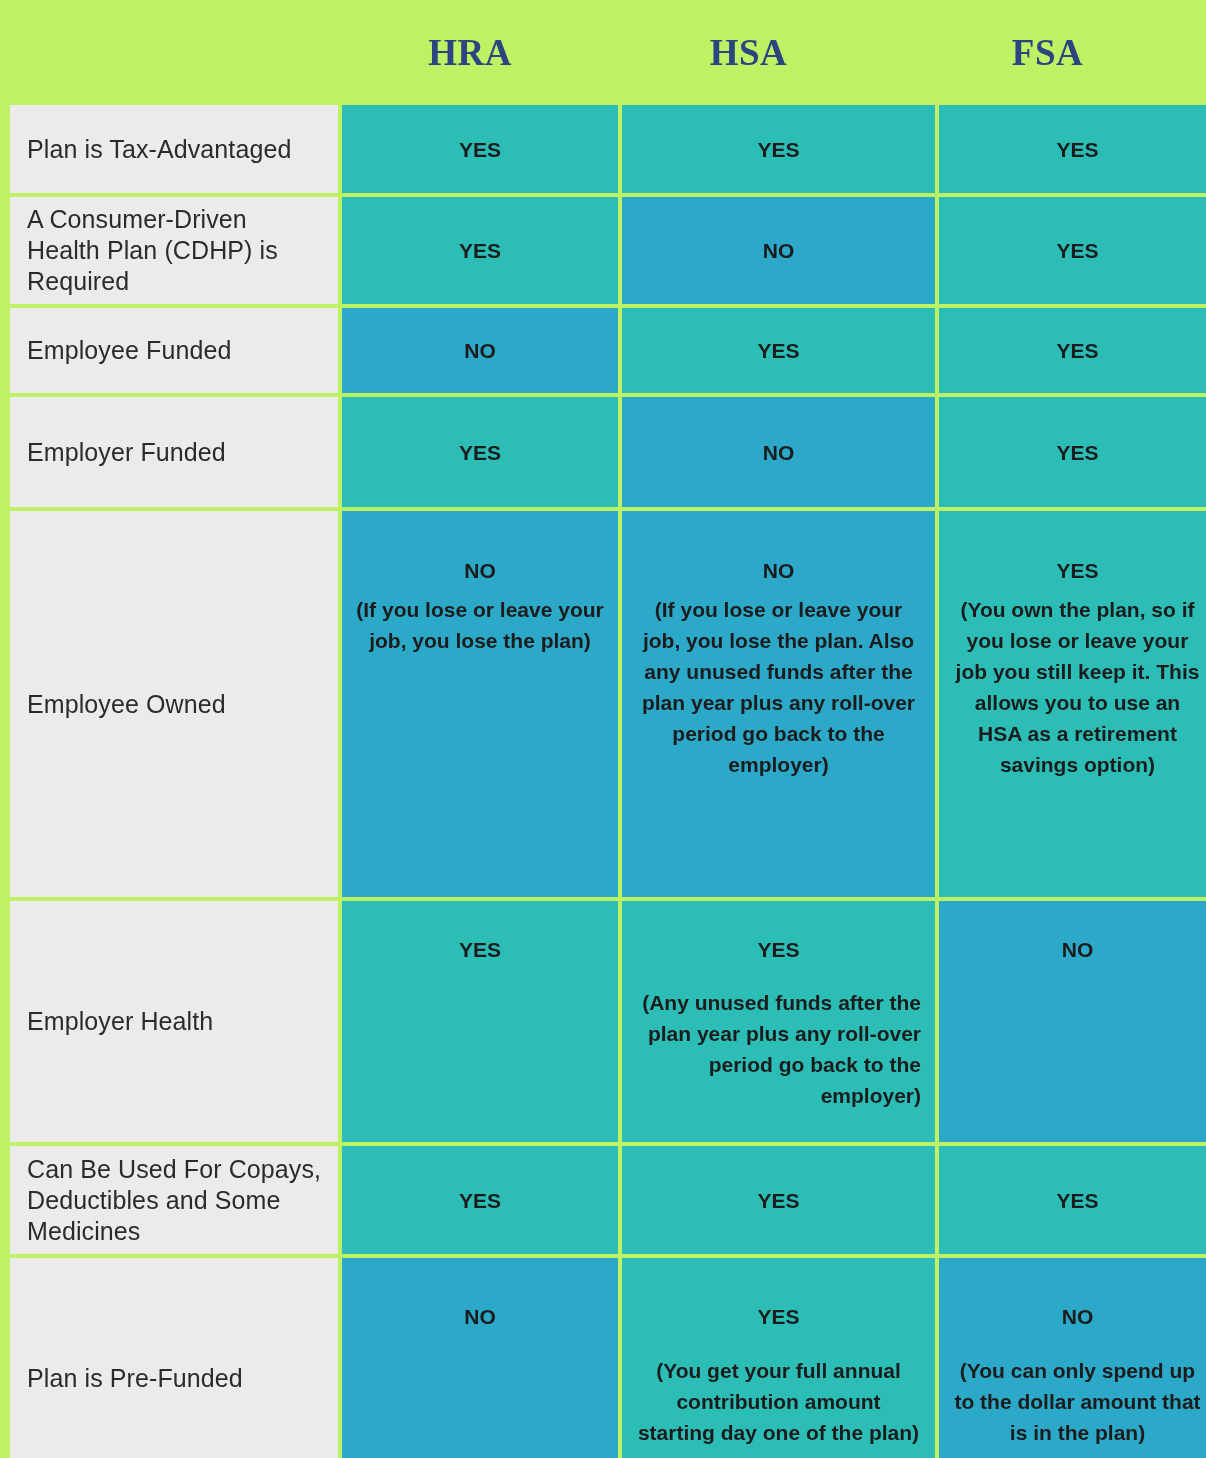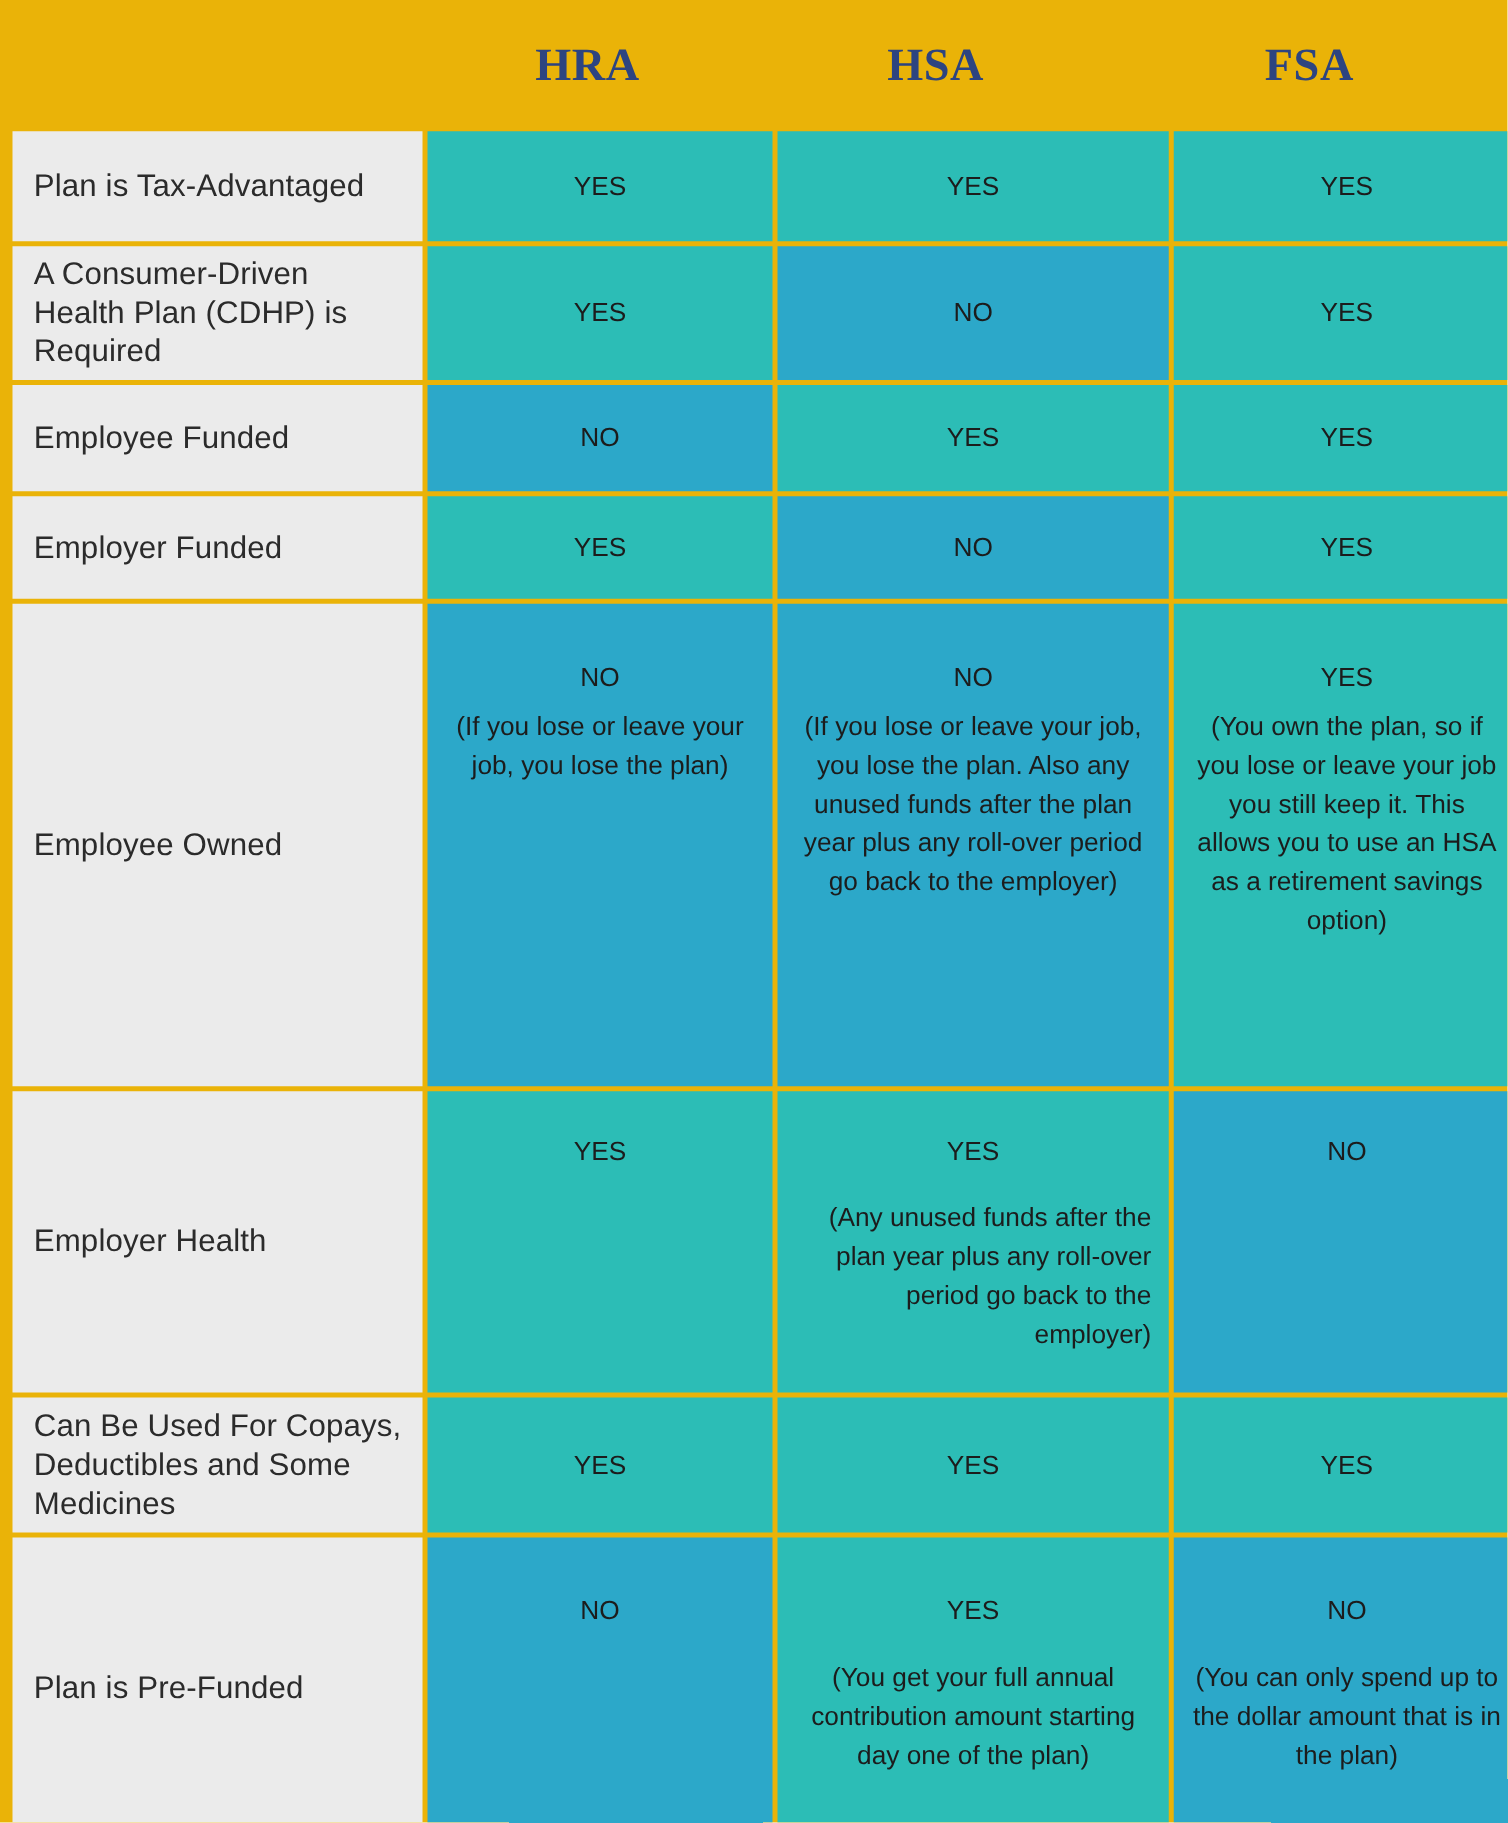--- a/index.html
+++ b/index.html
@@ -8,21 +8,21 @@
     width: 1206px;
     height: 1458px;
     background: #ffffff;
     font-family: "Liberation Sans", sans-serif;
   }
 
   #page {
     position: relative;
     width: 1206px;
     height: 1458px;
-    background: #eab308;
+    background: #bef264;
     overflow: hidden;
   }
 
   
   .header-row {
     position: absolute;
     top: 0;
     left: 0;
     width: 1206px;
     height: 105px;
@@ -82,20 +82,21 @@
   .cell-val {
     display: flex;
     flex-direction: column;
     align-items: center;
     text-align: center;
     padding: 0 14px;
     color: #1c1c1c;
     font-size: 21px;
     line-height: 31px;
     margin-right: 4px;
+    font-weight: bold;
   }
   .cell-val:last-child { margin-right: 0; }
 
   .col-hra { flex: 0 0 276px; }
   .col-fsa { flex: 0 0 313px; }
   .col-hsa { flex: 0 0 277px; }
 
   .yes { background: #2cbdb6; }
   .no  { background: #2ca8c9; }
 
@@ -103,21 +104,21 @@
   .vc { justify-content: center; }       
   .vt { justify-content: flex-start; }   
 
   .verdict { display: block; }
   .note { display: block; }
 
   
   .r-tax        { height: 88px; }
   .r-cdhp       { height: 107px; }
   .r-empfund    { height: 85px; }
-  .r-emprfund   { height: 82px; }
+  .r-emprfund   { height: 110px; }
   .r-empowned   { height: 386px; }
   .r-emprowned  { height: 241px; }
   .r-copays     { height: 108px; }
   .r-prefunded  { height: 240px; }
 
   .r-empowned .cell-val  { padding-top: 44px; }
   .r-empowned .note      { margin-top: 8px; }
 
   .r-emprowned .cell-val { padding-top: 33px; }
   .r-emprowned .note     { margin-top: 22px; text-align: right; }

